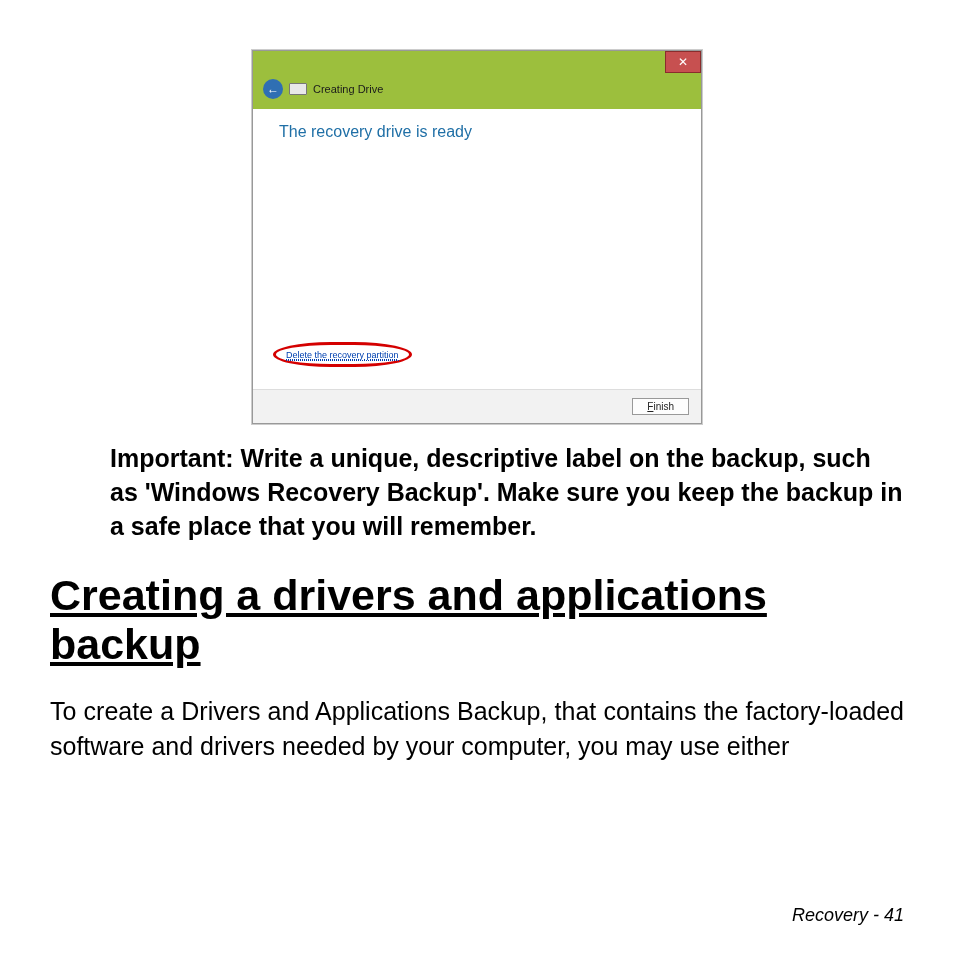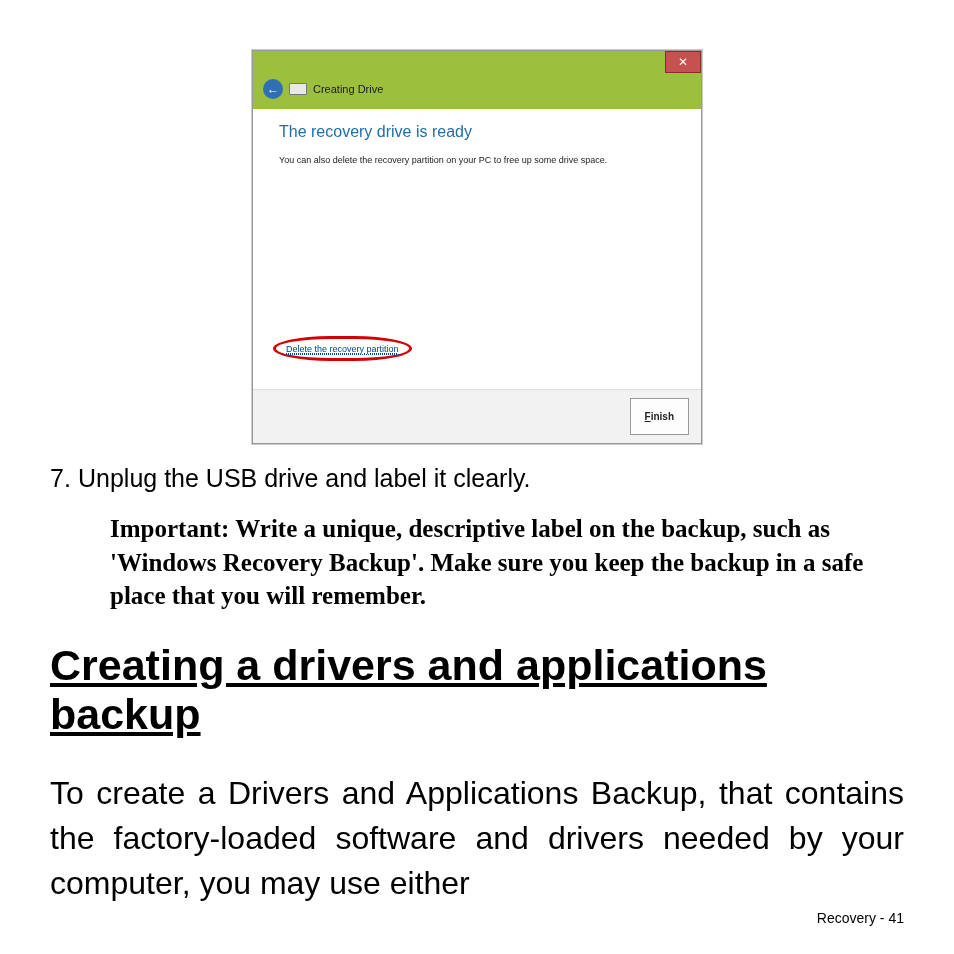--- a/index.html
+++ b/index.html
@@ -88,21 +88,21 @@
     font-size: 16px;
     margin-bottom: 14px;
   }
   .dialog-subtext {
     color: #222;
     font-size: 9px;
   }
   .delete-link-wrap {
     position: absolute;
     left: 20px;
-    bottom: 28px;
+    bottom: 22px;
   }
   .red-oval {
     border: 3px solid #d40000;
     border-radius: 50% / 60%;
     padding: 4px 10px;
     display: inline-block;
   }
   .delete-link {
     color: #0040b0;
     font-size: 9px;
@@ -112,58 +112,57 @@
   .dialog-footer {
     border-top: 1px solid #ddd;
     background: #f2f2f2;
     padding: 8px 12px;
     display: flex;
     justify-content: flex-end;
   }
   .finish-btn {
     border: 1px solid #999;
     background: #fdfdfd;
-    padding: 12px 14px;
+    padding: 2px 14px;
     font-size: 10px;
     color: #222;
-    font-weight: bold;
   }
   .finish-btn u { text-decoration: underline; }
   .step-line {
     font-size: 25px;
     line-height: 1.35;
     margin: 0 0 16px 0;
   }
   .step-num {
     display: inline-block;
     width: 28px;
   }
   .important-block {
     font-size: 25px;
     font-weight: bold;
     line-height: 1.35;
     margin: 0 0 28px 60px;
-    font-family: Liberation Serif, serif;
   }
   .section-heading {
     font-size: 43px;
     font-weight: bold;
     text-decoration: underline;
     margin: 28px 0 10px 0;
   }
   .section-body {
-    font-size: 32px;
+    font-size: 25px;
     line-height: 1.4;
     text-align: justify;
   }
   .page-footer {
     position: absolute;
     right: 50px;
     bottom: 28px;
-    font-size: 14px;
+    font-style: italic;
+    font-size: 18px;
   }
 </style>
 </head>
 <body>
 
 <div class="page">
 
   <div class="dialog-container">
     <div class="dialog">
       <div class="dialog-titlebar">
@@ -173,36 +172,32 @@
       </div>
       <div class="dialog-header">
         <div class="back-circle">
           <span>←</span>
         </div>
         <div class="drive-icon"></div>
         <div class="dialog-header-title">Creating Drive</div>
       </div>
       <div class="dialog-body">
         <div class="dialog-main-heading">The recovery drive is ready</div>
-        <div class="dialog-subtext">You can also delete the recovery partition on your PC to free up some drive space.</div>
         <div class="delete-link-wrap">
           <span class="red-oval">
             <span class="delete-link">Delete the recovery partition</span>
           </span>
         </div>
       </div>
       <div class="dialog-footer">
         <div class="finish-btn"><u>F</u><span>inish</span></div>
       </div>
     </div>
   </div>
 
-  <p class="step-line">
-    <span class="step-num">7.</span><span>Unplug the USB drive and label it clearly.</span>
-  </p>
 
   <p class="important-block">Important: Write a unique, descriptive label on the backup, such as 'Windows Recovery Backup'. Make sure you keep the backup in a safe place that you will remember.</p>
 
   <h2 class="section-heading">Creating a drivers and applications backup</h2>
 
   <p class="section-body">To create a Drivers and Applications Backup, that contains the factory-loaded software and drivers needed by your computer, you may use either</p>
 
 </div>
 
 <div class="page-footer">Recovery -  41</div>

